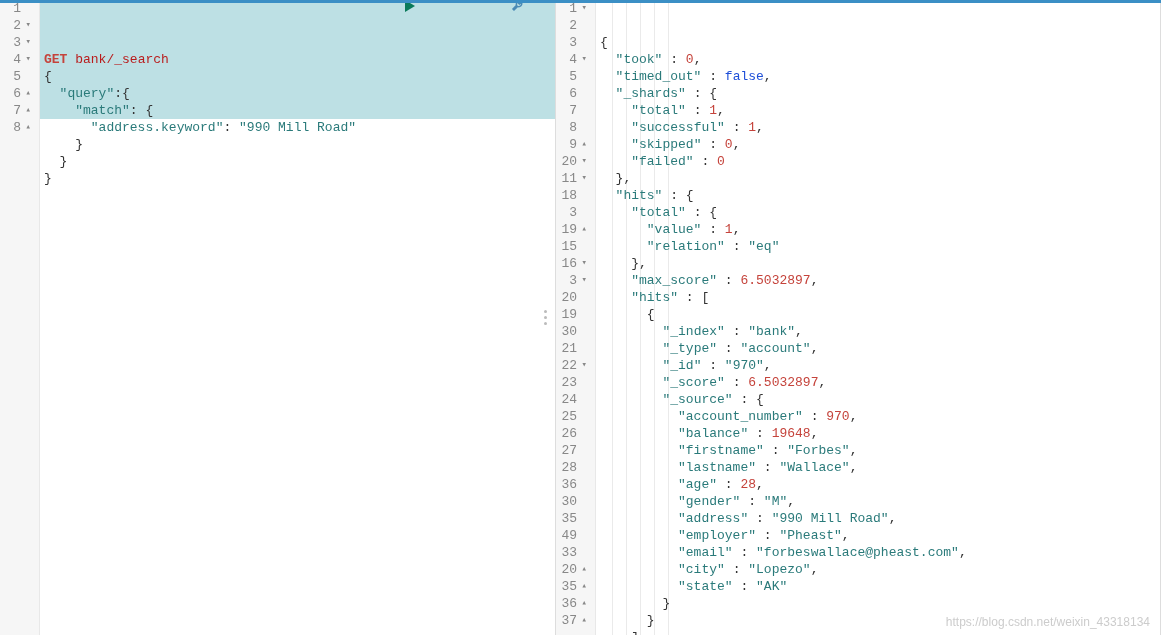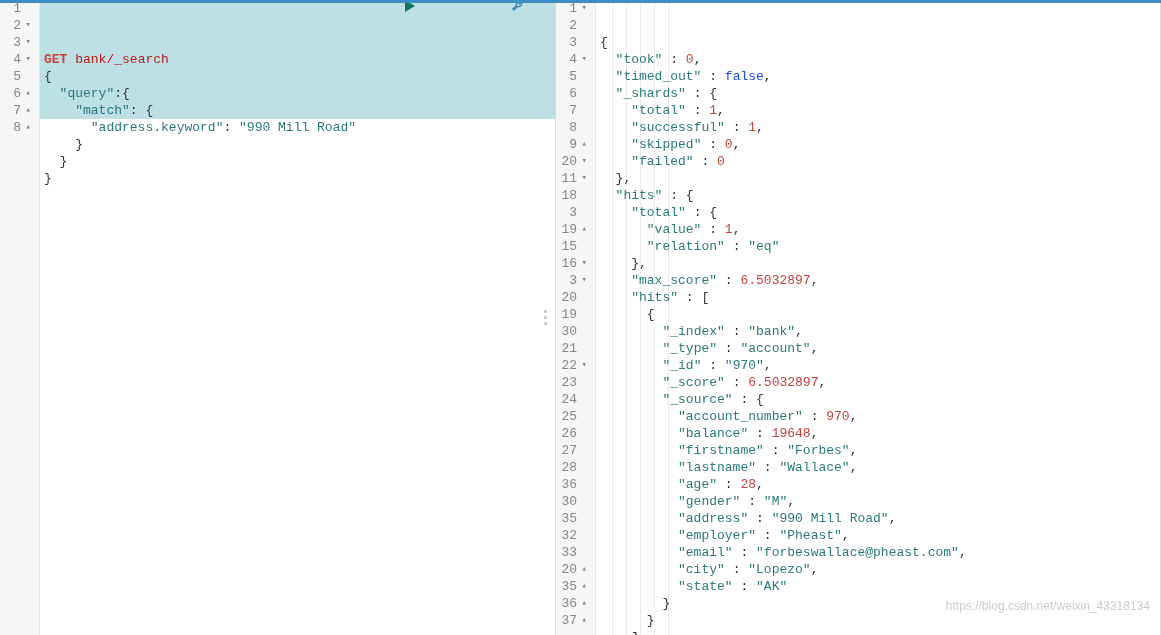--- a/index.html
+++ b/index.html
@@ -100,21 +100,21 @@
   gap: 3px;
 }
 .dots span {
   width: 3px;
   height: 3px;
   background: #bbb;
   border-radius: 50%;
 }
 .watermark {
   position: absolute;
-  bottom: 22px;
+  bottom: 6px;
   right: 10px;
   color: #ccc;
   font-size: 12px;
   font-family: Arial, sans-serif;
   z-index: 10;
 }
 .topbar {
   height: 3px;
   background: #3b8fc5;
   width: 100%;
@@ -323,21 +323,21 @@
           </div>
           <div class="line">
             <span>30</span>
             <span class="fold"></span>
           </div>
           <div class="line">
             <span>35</span>
             <span class="fold"></span>
           </div>
           <div class="line">
-            <span>32</span>
+            <span>49</span>
             <span class="fold"></span>
           </div>
           <div class="line">
             <span>33</span>
             <span class="fold"></span>
           </div>
           <div class="line">
             <span>20</span>
             <span class="fold">▴</span>
           </div>

